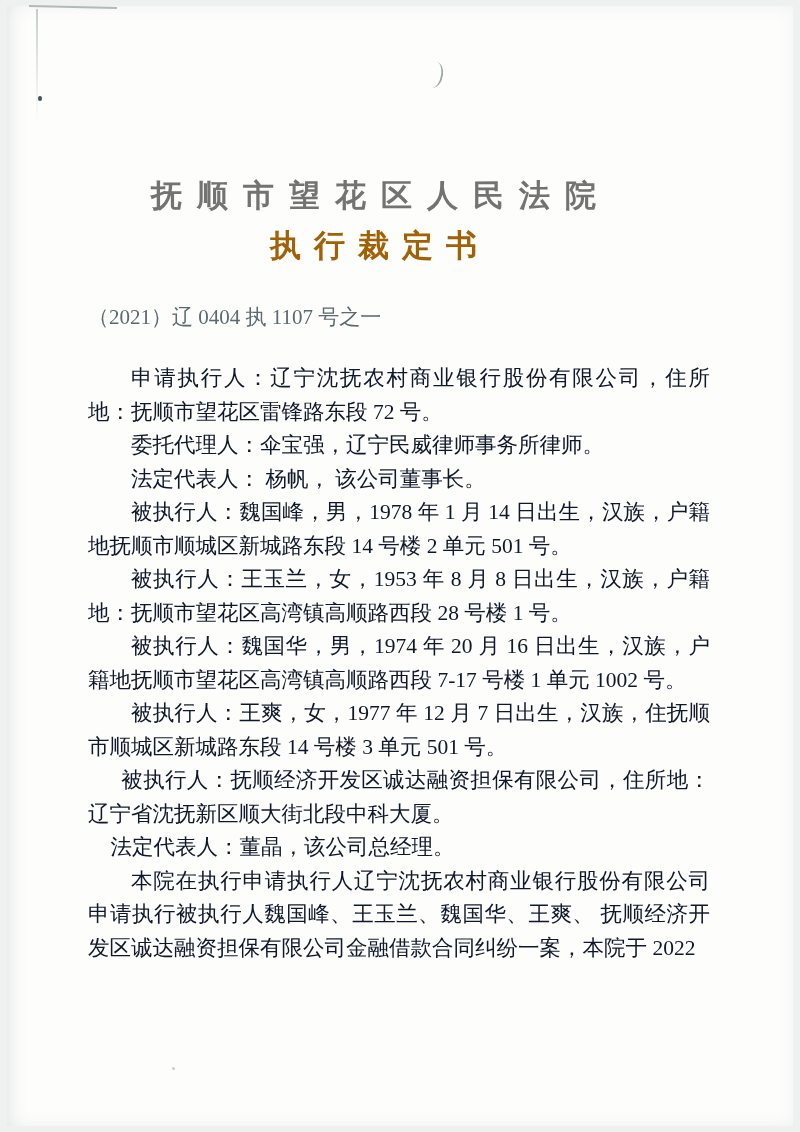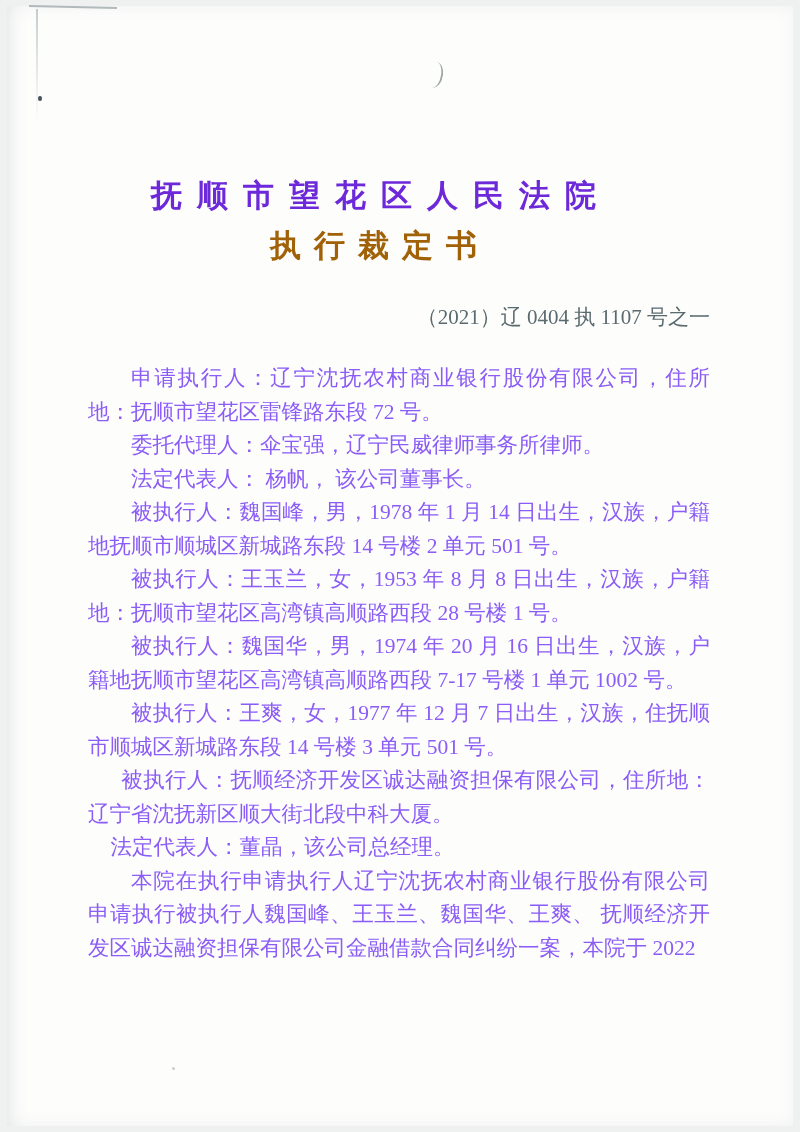--- a/index.html
+++ b/index.html
@@ -81,48 +81,47 @@
   }
   .title-court {
     position: relative;
     left: -18px;
     margin-top: 170px;
     text-align: center;
     font-size: 31px;
     line-height: 40px;
     font-weight: bold;
     letter-spacing: 15px;
-    color: #6d28d9;
+    color: #737373;
     white-space: nowrap;
   }
   .title-doctype {
     position: relative;
     left: -19px;
     margin-top: 10px;
     text-align: center;
     font-size: 31px;
     line-height: 40px;
     font-weight: bold;
     letter-spacing: 13px;
     color: #a16207;
     white-space: nowrap;
   }
   .case-number {
     margin-top: 36px;
-    text-align: right;
     font-size: 21px;
     line-height: 30px;
     color: #5a6a6f;
   }
   .body-text {
     margin-top: 30px;
     font-size: 21.5px;
     line-height: 33.5px;
     text-align: justify;
-    color: #8b5cf6;
+    color: #0f172a;
   }
   .body-text p {
     margin: 0;
     padding: 0;
     text-indent: 2em;
   }
   .body-text p.indent-15 { text-indent: 1.55em; }
   .body-text p.indent-1  { text-indent: 1.05em; }
 </style>
 </head>

